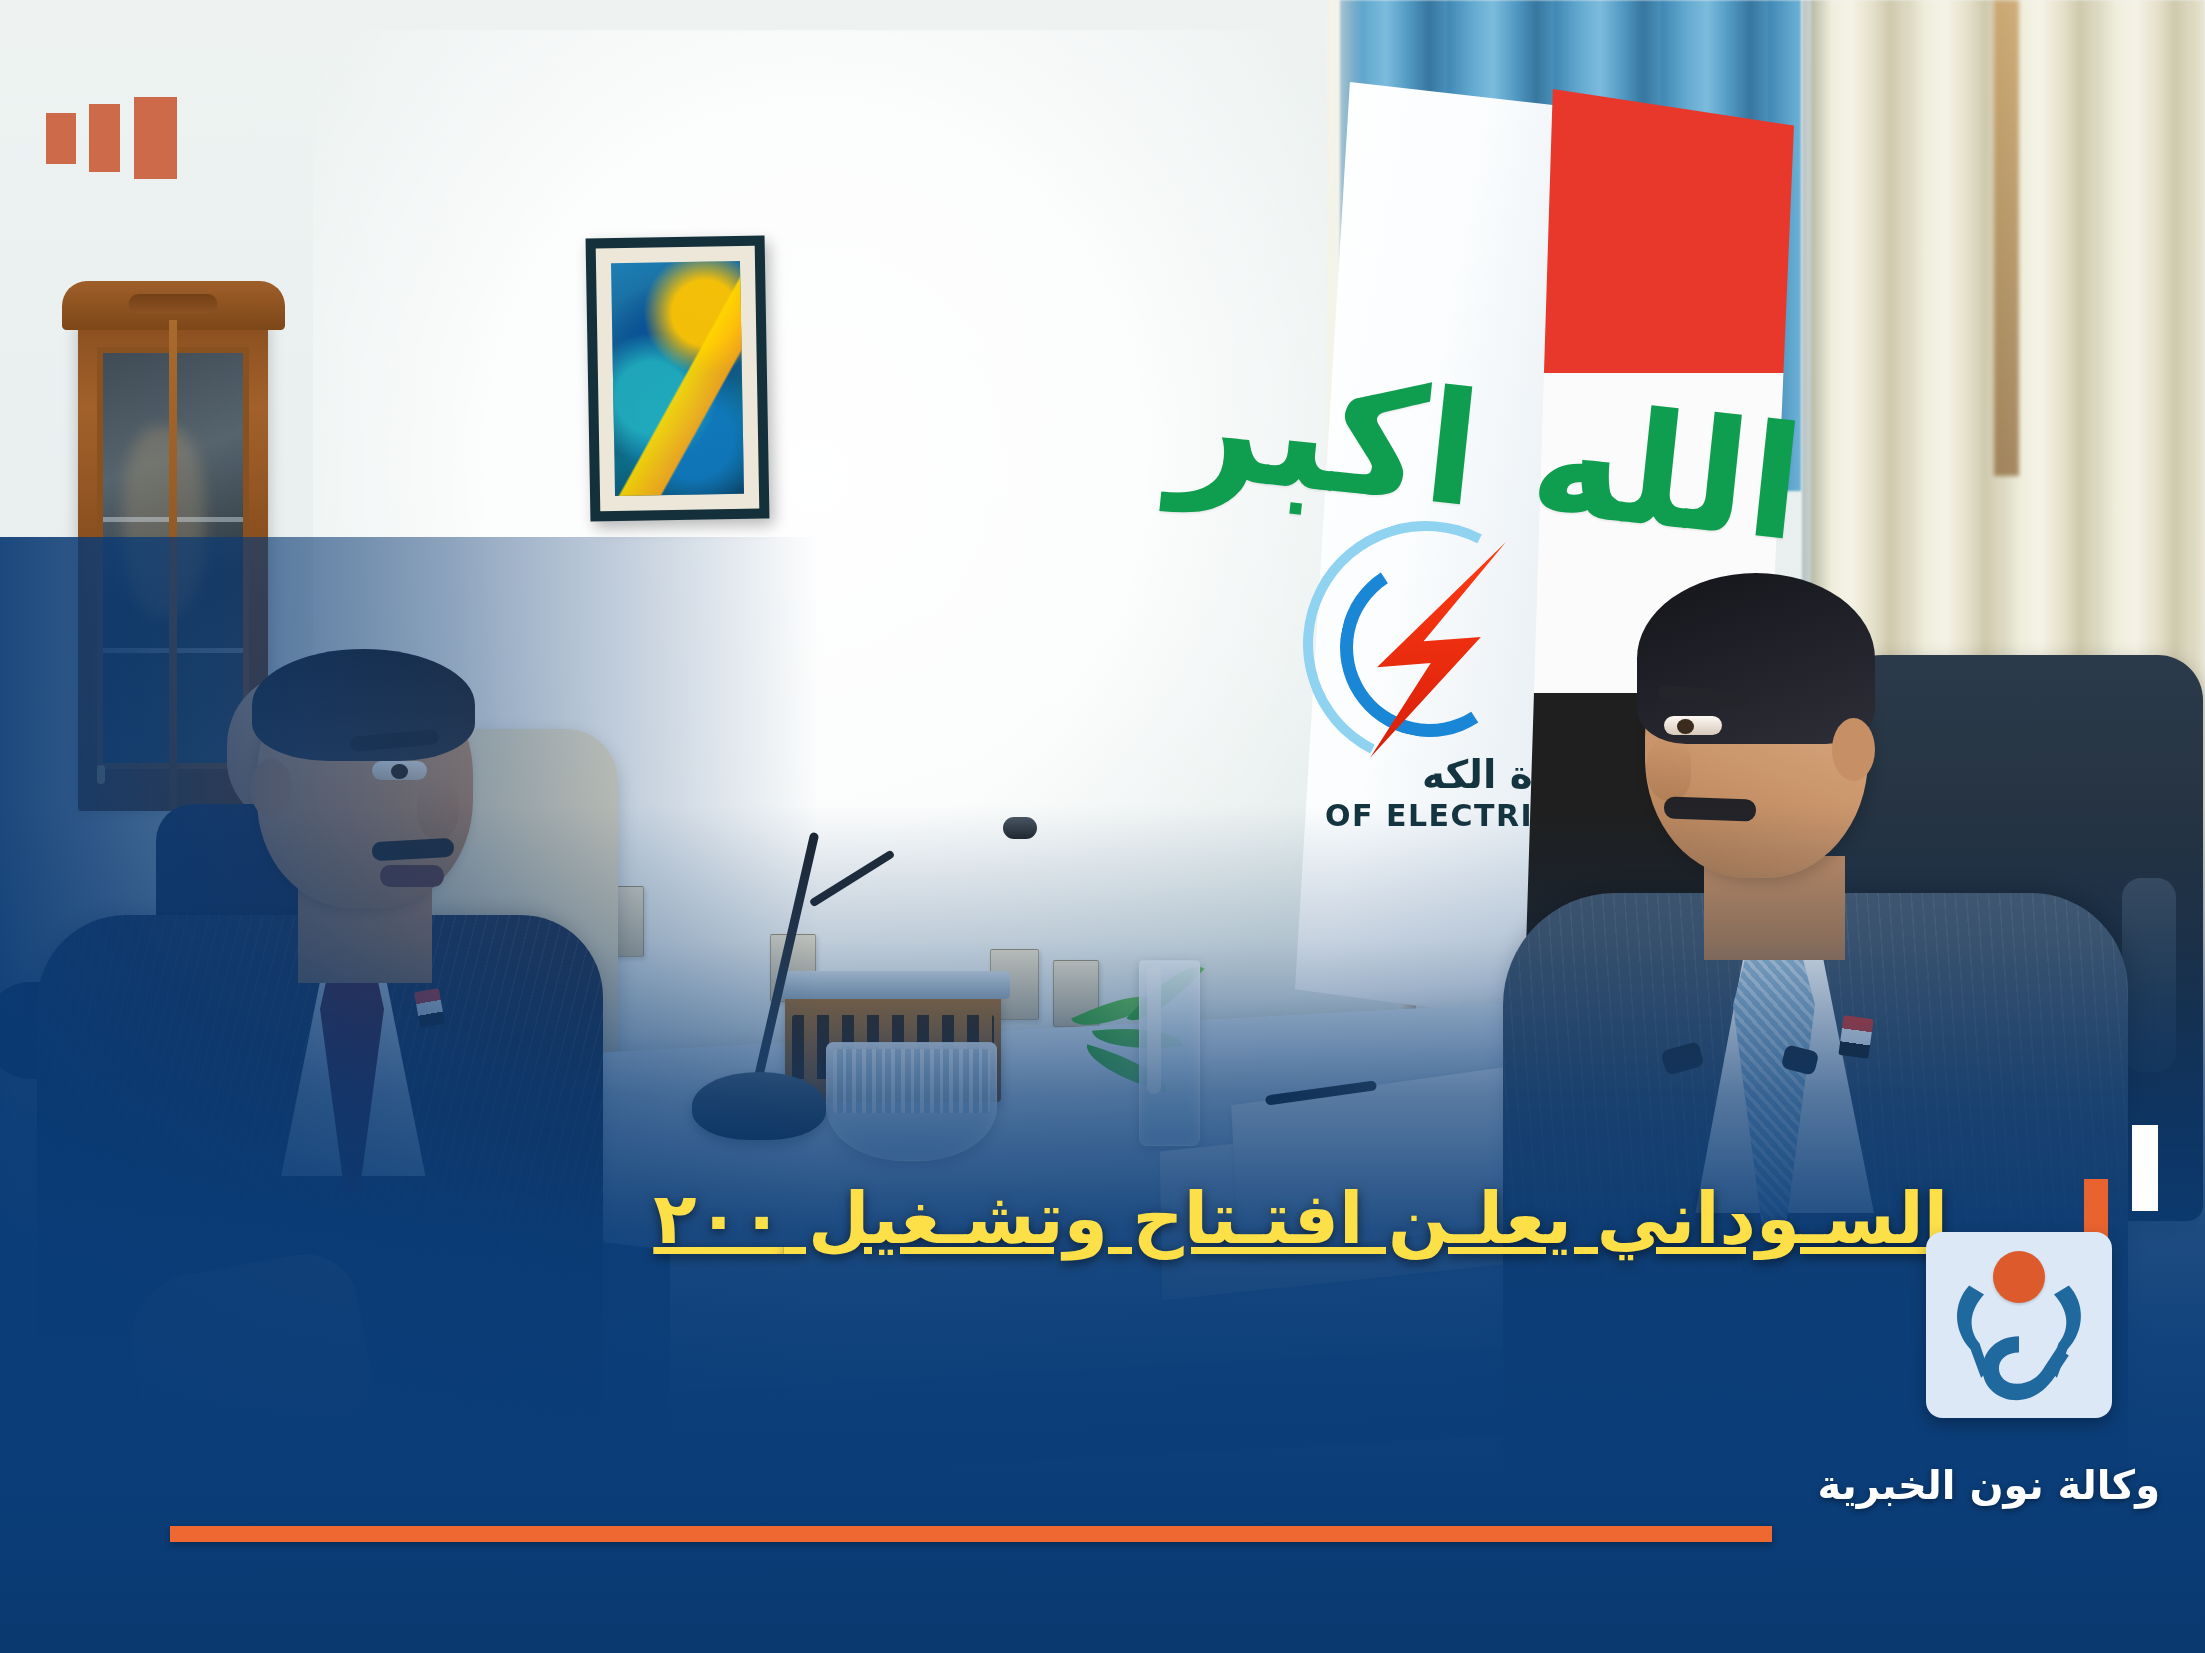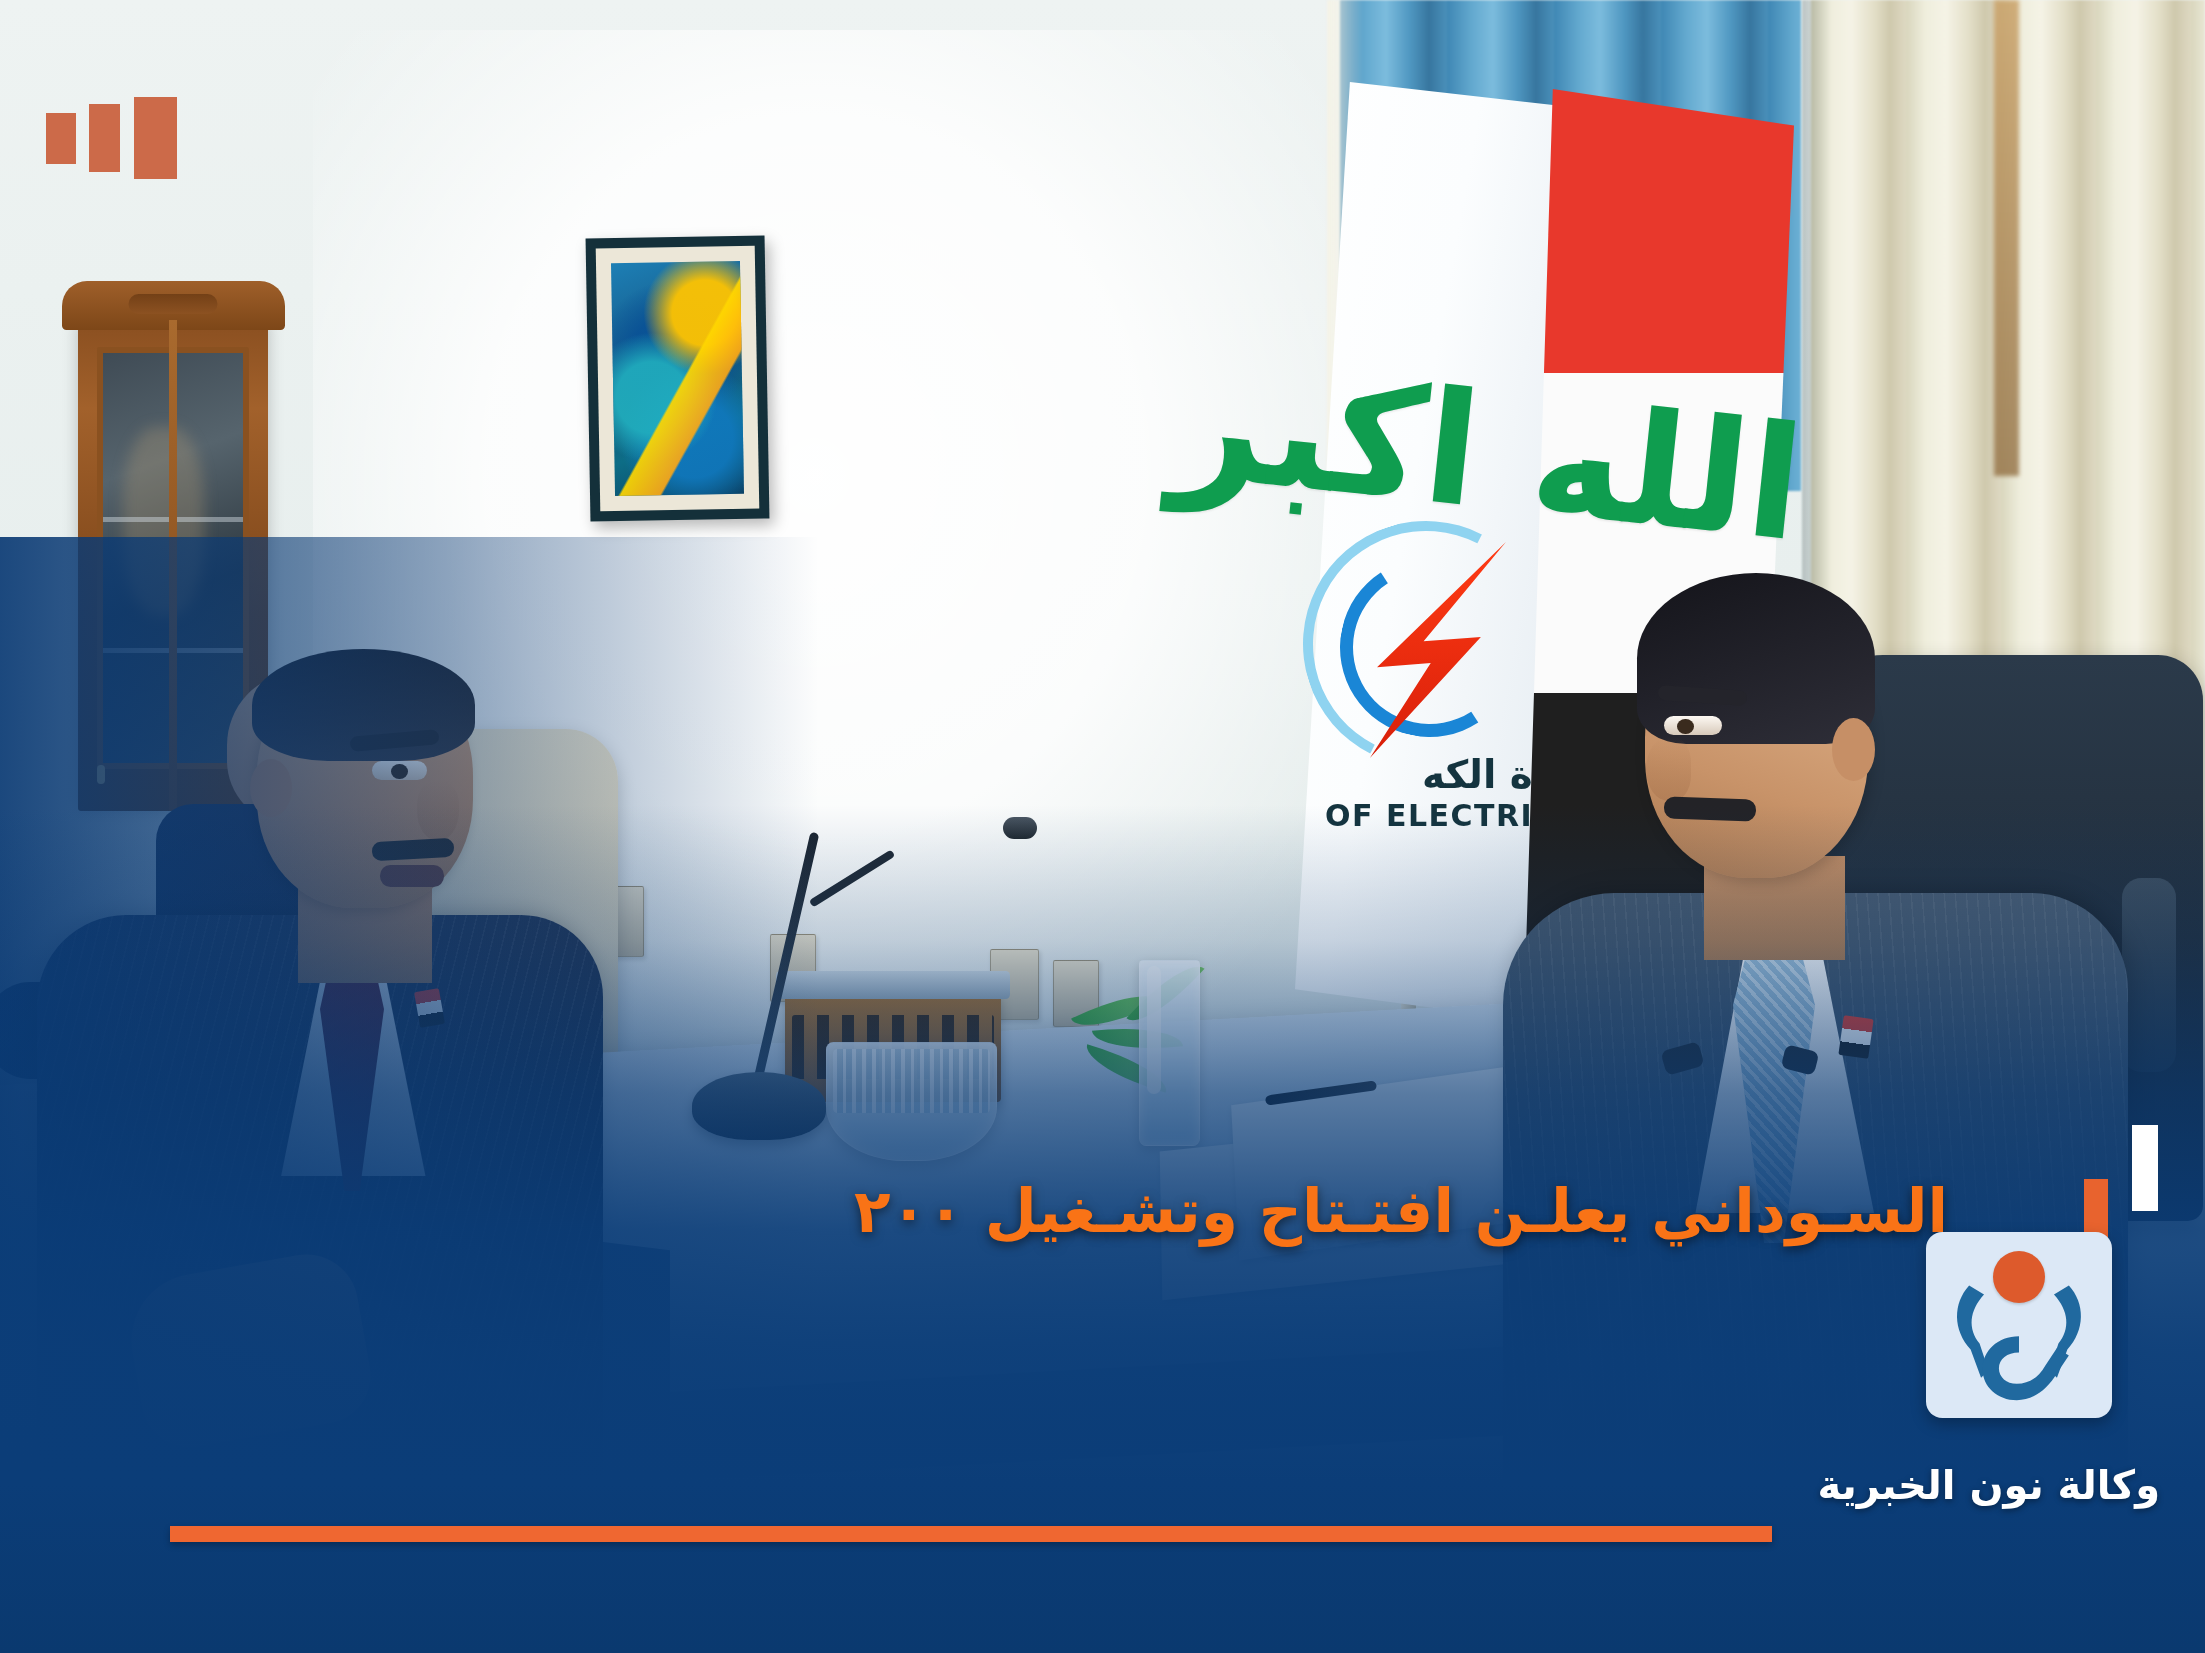--- a/index.html
+++ b/index.html
@@ -486,26 +486,27 @@
   }
   .bars span{display:block;background:#cc6a49;}
   .bars .b1{width:43px;height:82px;}
   .bars .b2{width:31px;height:68px;margin-top:7.4px;}
   .bars .b3{width:30px;height:51px;margin-top:16.4px;}
 
   
   .headline{
     position:absolute;right:257px;left:89px;top:1169px;
     direction:rtl;text-align:right;
-    color:#f97316;
+    color:#fde047;
     font-weight:700;
-    font-size:60px;
+    font-size:71px;
     line-height:1.42;
     letter-spacing:-0.7px;
     text-shadow:0 3px 10.4px rgba(0,0,0,.55);
+    text-decoration:underline;
   }
   .headline .ln{display:block;white-space:nowrap;}
 
   .accent-tick{
     position:absolute;right:97px;top:1179px;width:24px;height:112px;
     background:#e8632e;
   }
 
   .underline{
     position:absolute;left:170px;top:1526px;width:1602px;height:16.4px;

